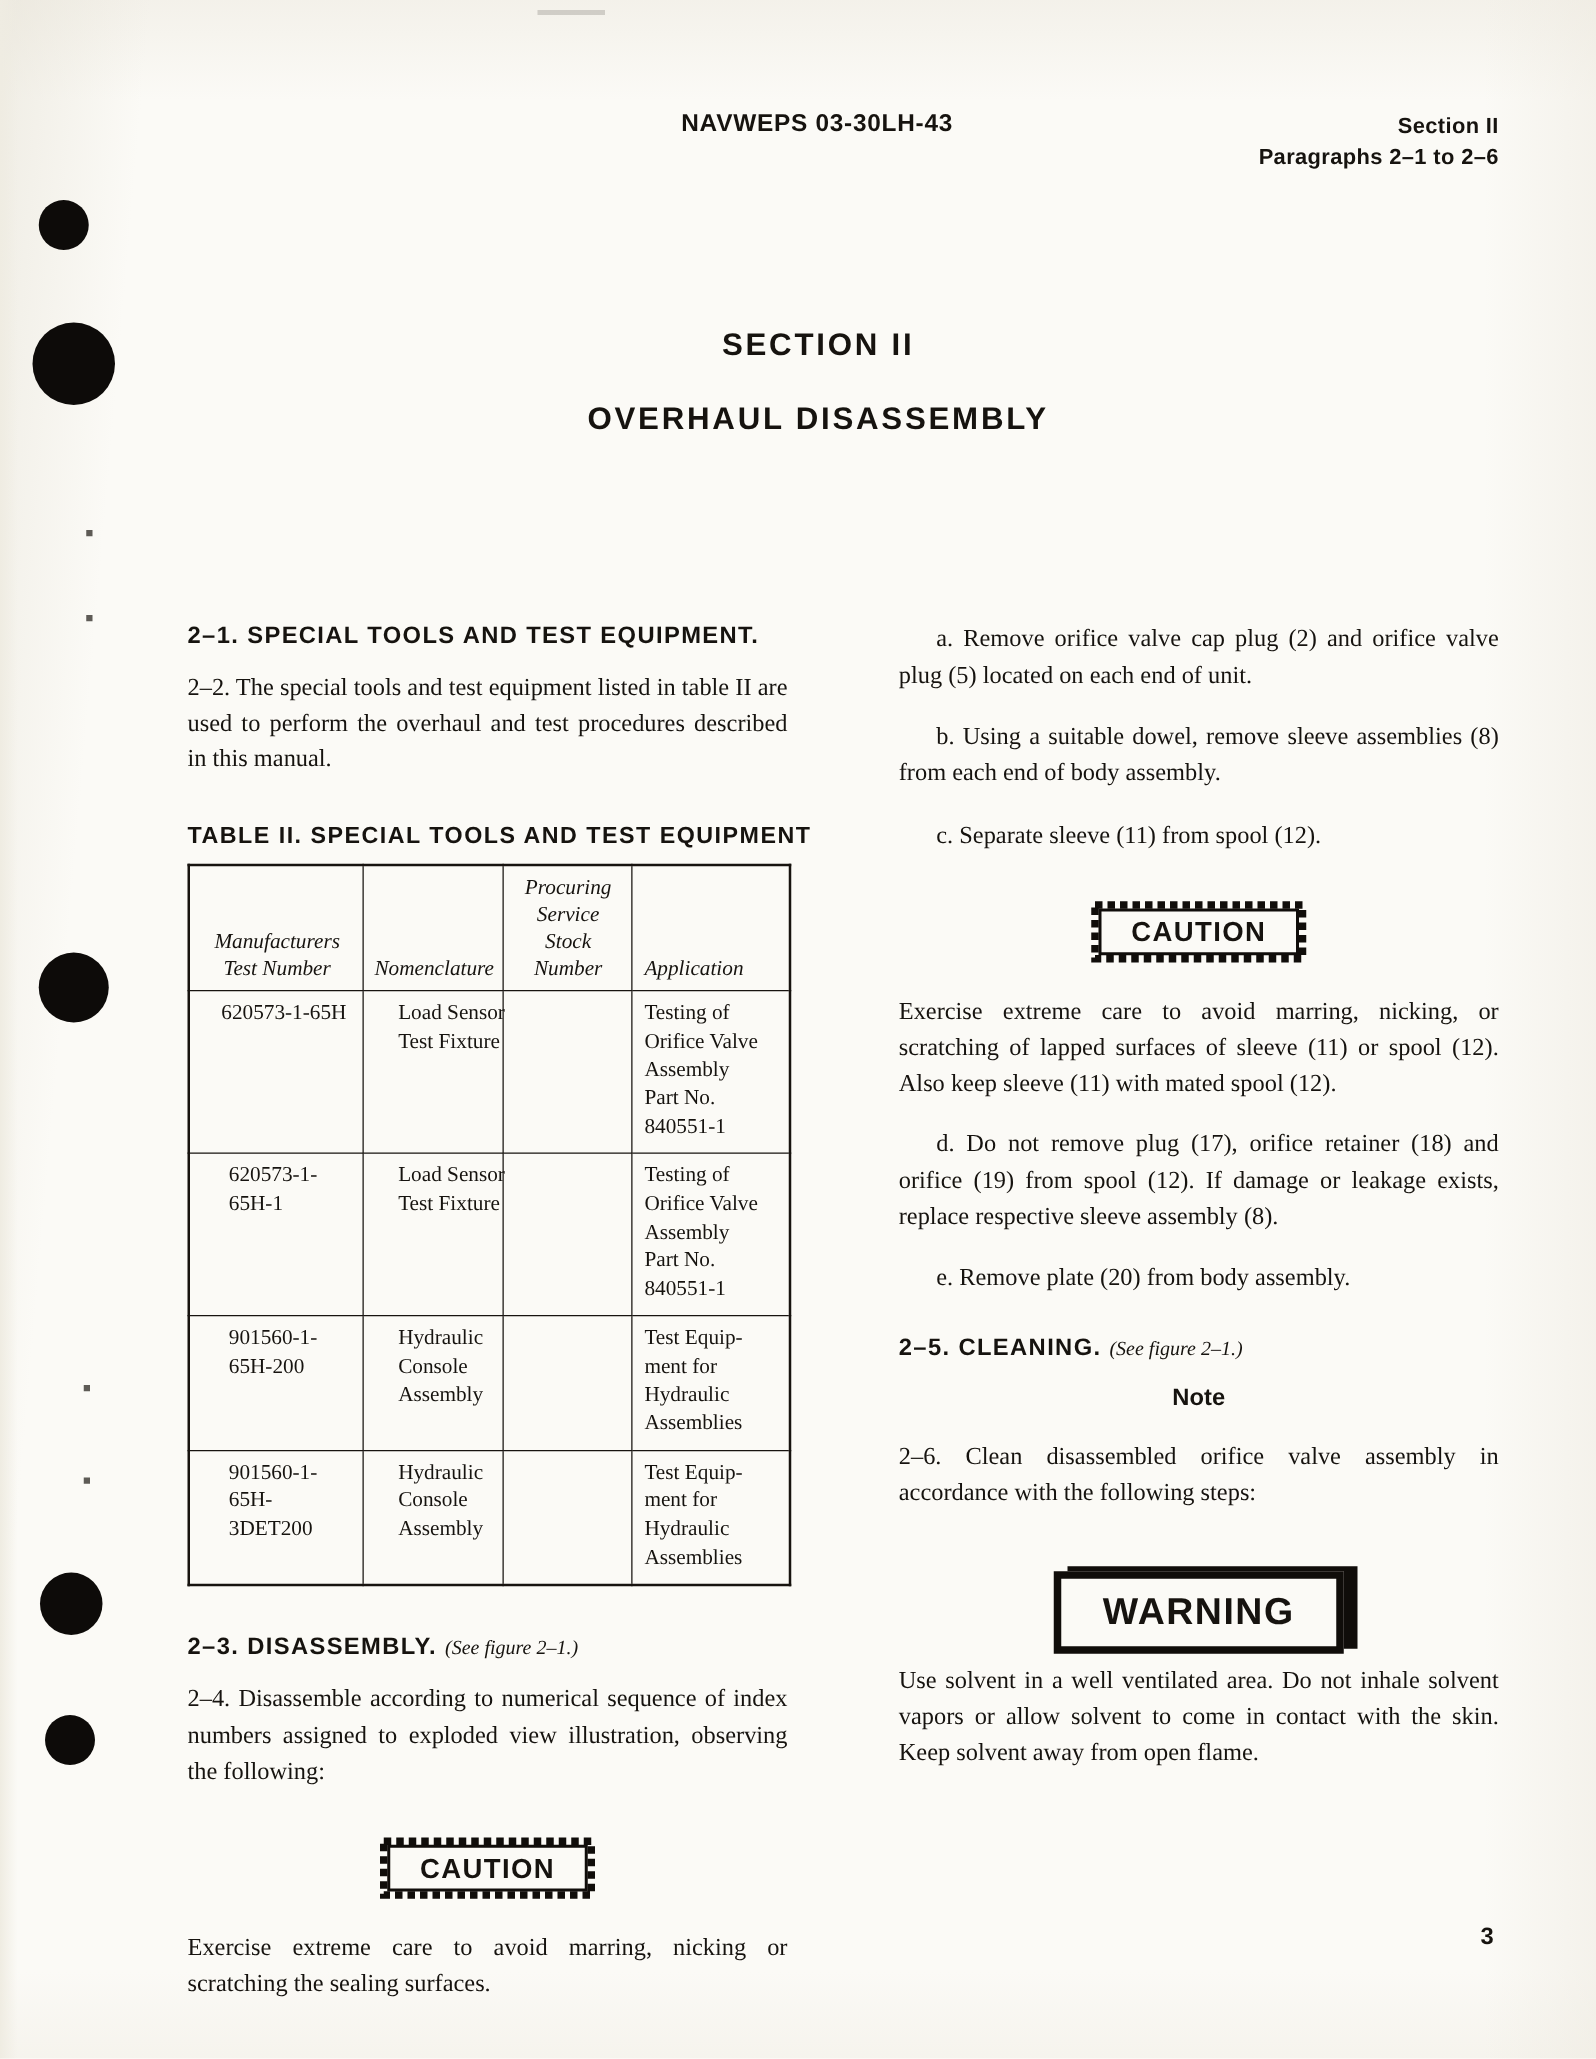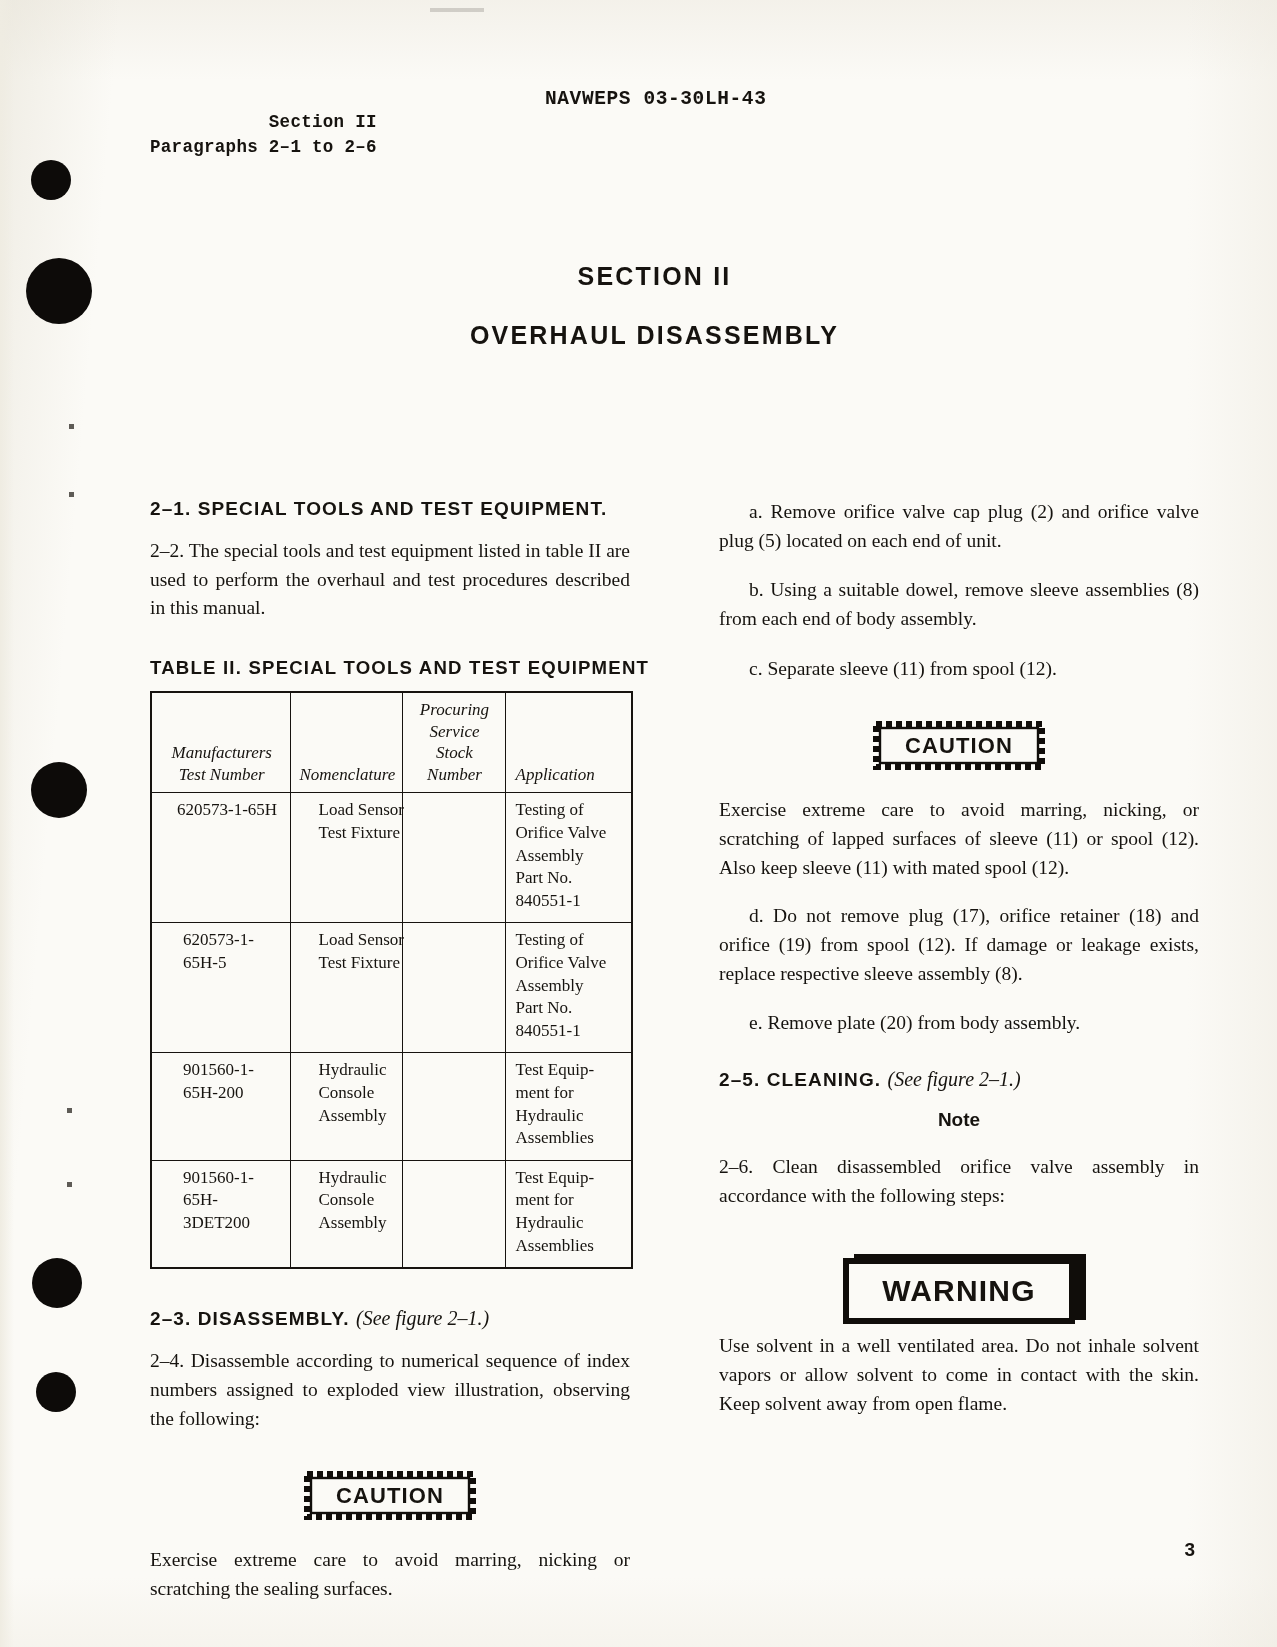--- a/index.html
+++ b/index.html
@@ -45,22 +45,21 @@
 
   
   .runhead {
     position: absolute;
     top: 88px;
     left: 150px;
     right: 78px;
     display: flex;
     justify-content: space-between;
     align-items: flex-start;
-    font-family: Liberation Mono, monospace;
-    flex-direction: column;
+    font-family: Liberation Sans, sans-serif;
   }
   .runhead-left {
     font-weight: bold;
     font-size: 19.5px;
     letter-spacing: 0.6px;
     padding-left: 395px;
   }
   .runhead-right {
     text-align: right;
     font-weight: bold;
@@ -124,21 +123,21 @@
     margin: 0 0 17px 0;
     font-family: "Liberation Sans", "DejaVu Sans", sans-serif;
     font-weight: bold;
     font-size: 19px;
     letter-spacing: 1.1px;
   }
   h3.headnum .seefig {
     font-family: "Liberation Serif", "DejaVu Serif", serif;
     font-style: italic;
     font-weight: normal;
-    font-size: 20px;
+    font-size: 16px;
     letter-spacing: 0;
   }
 
   .table-caption {
     margin: 34px 0 12px 0;
     font-family: "Liberation Sans", "DejaVu Sans", sans-serif;
     font-weight: bold;
     font-size: 18.6px;
     letter-spacing: 1.2px;
     white-space: nowrap;
@@ -385,21 +384,21 @@
               <span class="ln">Orifice Valve</span>
               <span class="ln">Assembly</span>
               <span class="ln">Part No.</span>
               <span class="ln">840551-1</span>
             </td>
           </tr>
 
           <tr class="r2">
             <td class="part wide">
               <span class="ln">620573-1-</span>
-              <span class="ln">65H-5</span>
+              <span class="ln">65H-1</span>
             </td>
             <td class="nom">
               <span class="ln">Load Sensor</span>
               <span class="ln">Test Fixture</span>
             </td>
             <td></td>
             <td class="app">
               <span class="ln">Testing of</span>
               <span class="ln">Orifice Valve</span>
               <span class="ln">Assembly</span>

